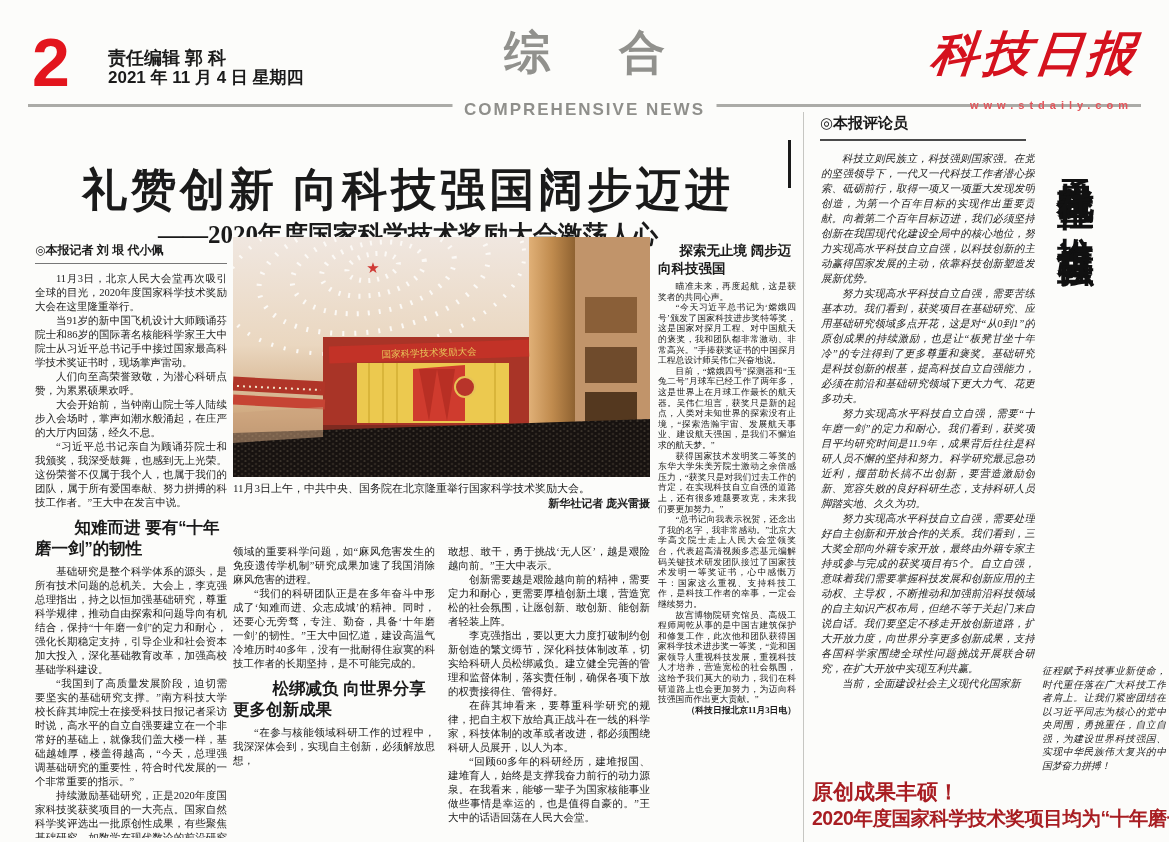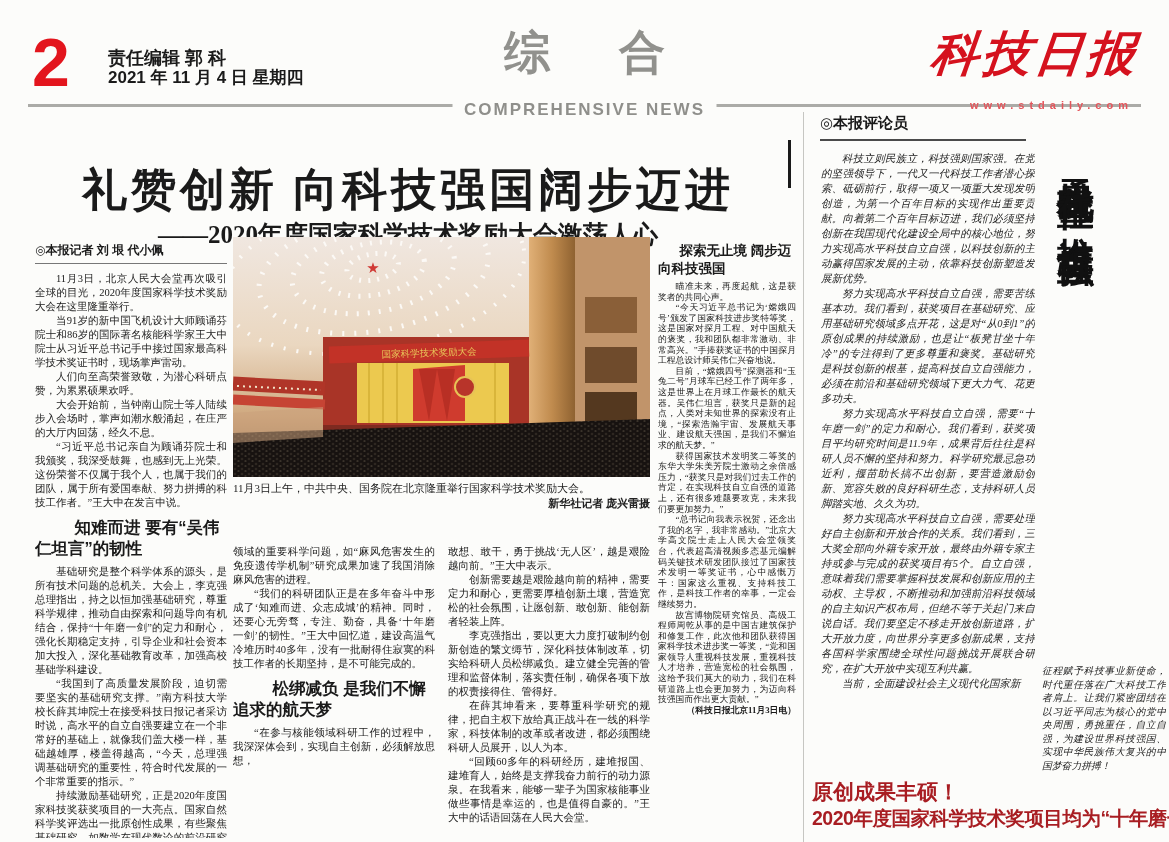--- a/index.html
+++ b/index.html
@@ -163,30 +163,30 @@
     <span>11月3日上午，中共中央、国务院在北京隆重举行国家科学技术奖励大会。</span>
     <span class="credit">新华社记者 庞兴雷摄</span>
   </div>
 
   <div class="col" id="col1">
     <p>11月3日，北京人民大会堂再次吸引全球的目光，2020年度国家科学技术奖励大会在这里隆重举行。</p>
     <p>当91岁的新中国飞机设计大师顾诵芬院士和86岁的国际著名核能科学家王大中院士从习近平总书记手中接过国家最高科学技术奖证书时，现场掌声雷动。</p>
     <p>人们向至高荣誉致敬，为潜心科研点赞，为累累硕果欢呼。</p>
     <p>大会开始前，当钟南山院士等人陆续步入会场时，掌声如潮水般涌起，在庄严的大厅内回荡，经久不息。</p>
     <p>“习近平总书记亲自为顾诵芬院士和我颁奖，我深受鼓舞，也感到无上光荣。这份荣誉不仅属于我个人，也属于我们的团队，属于所有爱国奉献、努力拼搏的科技工作者。”王大中在发言中说。</p>
-    <h3 class="sec-h">知难而进 要有“吴伟仁坦言”的韧性</h3>
+    <h3 class="sec-h">知难而进 要有“十年磨一剑”的韧性</h3>
     <p>基础研究是整个科学体系的源头，是所有技术问题的总机关。大会上，李克强总理指出，持之以恒加强基础研究，尊重科学规律，推动自由探索和问题导向有机结合，保持“十年磨一剑”的定力和耐心，强化长期稳定支持，引导企业和社会资本加大投入，深化基础教育改革，加强高校基础学科建设。</p>
     <p>“我国到了高质量发展阶段，迫切需要坚实的基础研究支撑。”南方科技大学校长薛其坤院士在接受科技日报记者采访时说，高水平的自立自强要建立在一个非常好的基础上，就像我们盖大楼一样，基础越雄厚，楼盖得越高，“今天，总理强调基础研究的重要性，符合时代发展的一个非常重要的指示。”</p>
     <p>持续激励基础研究，正是2020年度国家科技奖获奖项目的一大亮点。国家自然科学奖评选出一批原创性成果，有些聚焦基础研究，如数学在现代数论的前沿研究领域取得重要突破；也有些瞄准应用基础研究或民生</p>
   </div>
 
   <div class="col" id="col2">
     <p class="cont">领域的重要科学问题，如“麻风危害发生的免疫遗传学机制”研究成果加速了我国消除麻风危害的进程。</p>
     <p>“我们的科研团队正是在多年奋斗中形成了‘知难而进、众志成城’的精神。同时，还要心无旁骛，专注、勤奋，具备‘十年磨一剑’的韧性。”王大中回忆道，建设高温气冷堆历时40多年，没有一批耐得住寂寞的科技工作者的长期坚持，是不可能完成的。</p>
-    <h3 class="sec-h">松绑减负 是我们不懈追求的航天梦</h3>
+    <h3 class="sec-h">松绑减负 向世界分享更多创新成果</h3>
     <p>“在参与核能领域科研工作的过程中，我深深体会到，实现自主创新，必须解放思想，</p>
   </div>
 
   <div class="col" id="col3">
     <p class="cont">敢想、敢干，勇于挑战‘无人区’，越是艰险越向前。”王大中表示。</p>
     <p>创新需要越是艰险越向前的精神，需要定力和耐心，更需要厚植创新土壤，营造宽松的社会氛围，让愿创新、敢创新、能创新者轻装上阵。</p>
     <p>李克强指出，要以更大力度打破制约创新创造的繁文缛节，深化科技体制改革，切实给科研人员松绑减负。建立健全完善的管理和监督体制，落实责任制，确保各项下放的权责接得住、管得好。</p>
     <p>在薛其坤看来，要尊重科学研究的规律，把自主权下放给真正战斗在一线的科学家，科技体制的改革或者改进，都必须围绕科研人员展开，以人为本。</p>
     <p>“回顾60多年的科研经历，建堆报国、建堆育人，始终是支撑我奋力前行的动力源泉。在我看来，能够一辈子为国家核能事业做些事情是幸运的，也是值得自豪的。”王大中的话语回荡在人民大会堂。</p>
   </div>

